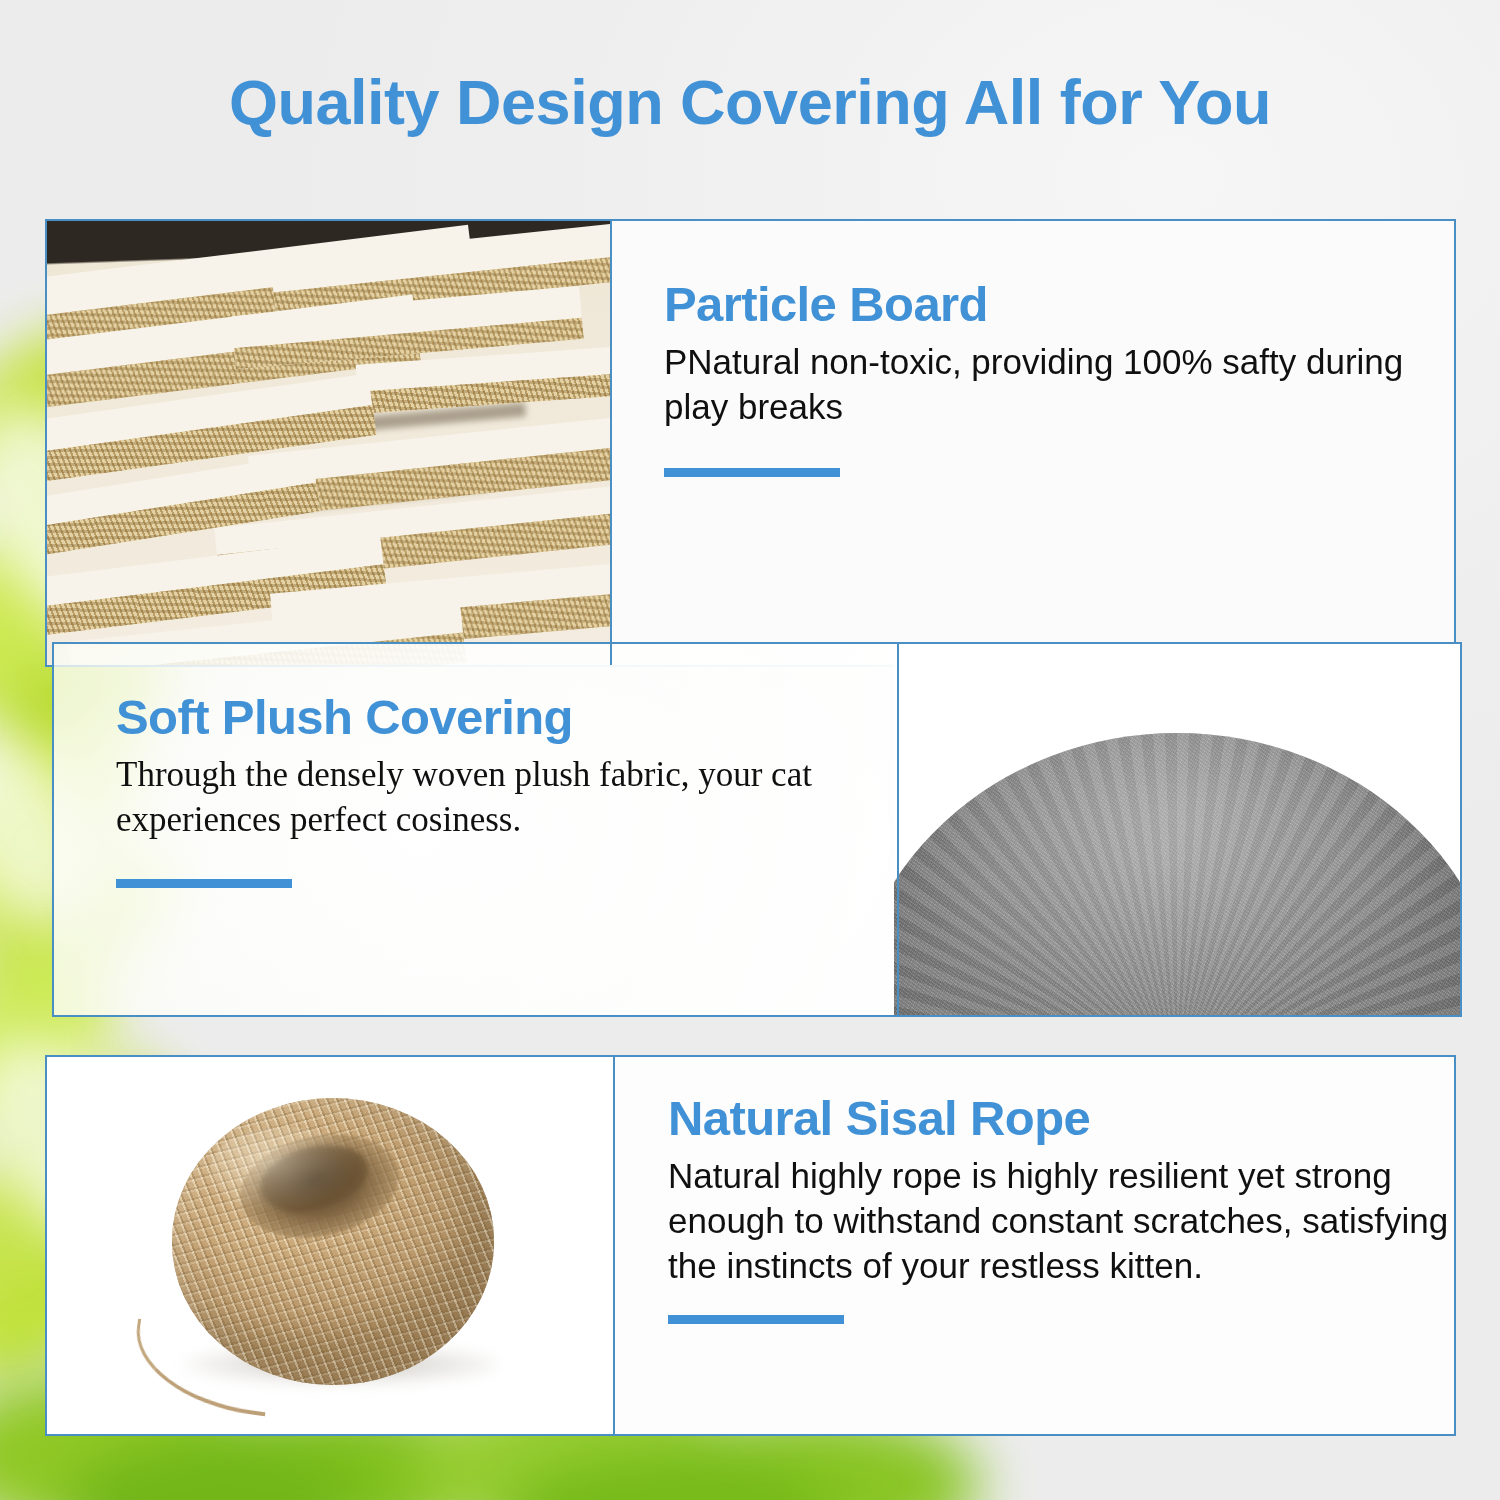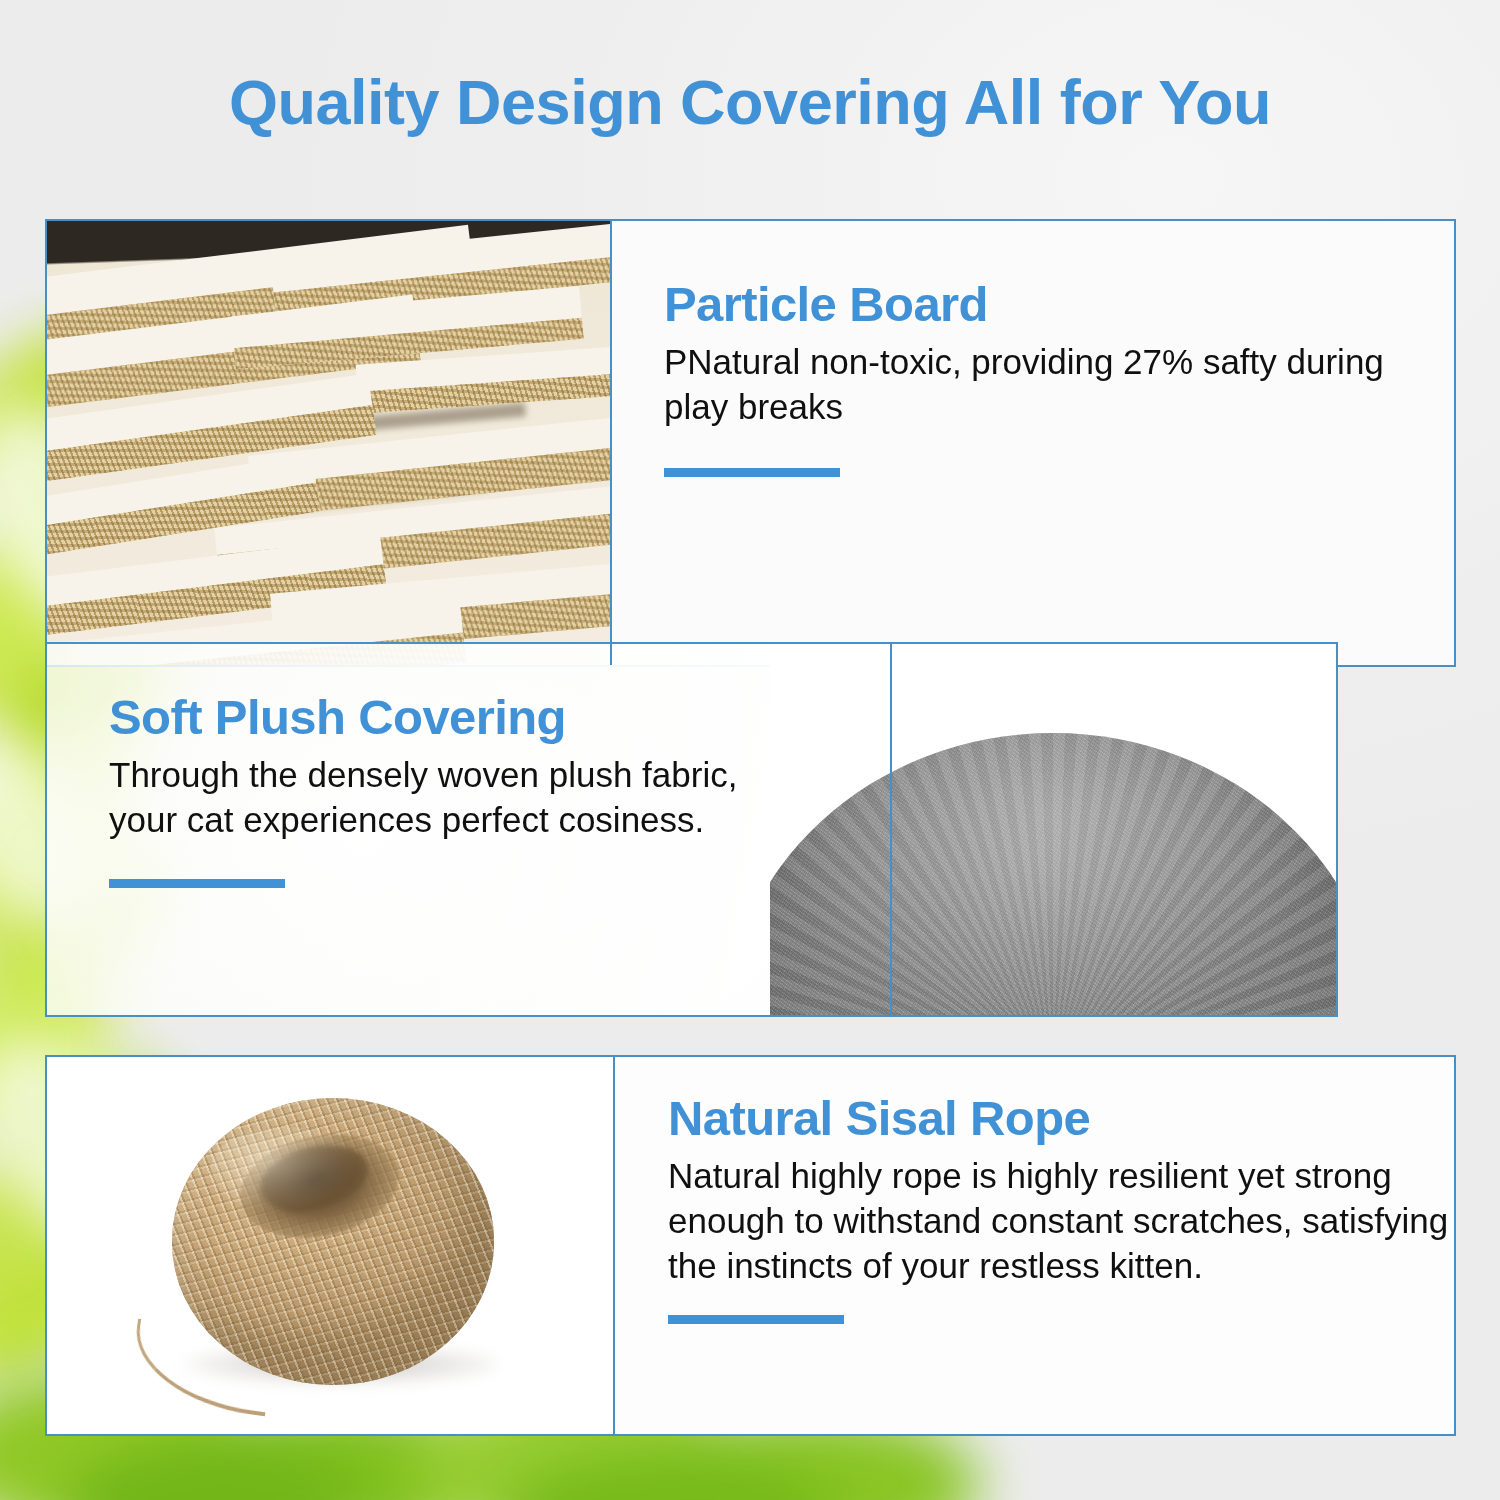--- a/index.html
+++ b/index.html
@@ -178,22 +178,22 @@
       #ddc893;
   }
   .shadowgap {
     position: absolute;
     background: rgba(86,70,48,0.45);
     filter: blur(3px);
   }
 
   
   #card-2 {
-    left: 45px;  top: 642px;
-    width: 1293px; height: 375px;
+    left: 52px;  top: 642px;
+    width: 1410px; height: 375px;
     background: transparent;
   }
   #card-2 .panel { order: 1; }
   #card-2 .media { order: 2; width: 566px; height: 100%; background: #ffffff; }
   #card-2 .divider-v { left: 843px; }
   #card-2 .panel-inner { padding: 48px 0 0 62px; }
   #card-2 .accent-bar { margin-top: 36px; }
   
   .glass {
     position: absolute; inset: 0; z-index: 1;
@@ -407,33 +407,33 @@
             <div class="edge" style="height:48%;"></div>
         </div>
       </div>
     </div>
 
     <div class="divider-v"></div>
 
     <div class="panel">
       <div class="panel-inner">
         <div class="card-h">Particle Board</div>
-        <p class="card-p" style="max-width:740px;">PNatural non-toxic, providing 27% safty during play breaks</p>
+        <p class="card-p" style="max-width:740px;">PNatural non-toxic, providing 100% safty during play breaks</p>
         <div class="accent-bar"></div>
       </div>
     </div>
   </div>
 
   <div class="card" id="card-2">
 
     <div class="panel">
       <div class="glass"></div>
       <div class="panel-inner">
         <div class="card-h">Soft Plush Covering</div>
-        <p class="card-p" style="max-width:700px;">Through the densely woven plush fabric, your cat experiences perfect cosiness.</p>
+        <p class="card-p" style="max-width:700px;font-family:Liberation Serif, serif;">Through the densely woven plush fabric, your cat experiences perfect cosiness.</p>
         <div class="accent-bar"></div>
       </div>
     </div>
 
     <div class="divider-v"></div>
 
     <div class="media">
       <div class="plush-wrap">
         <div class="plush-dome">
           <div class="plush-nap"></div>

